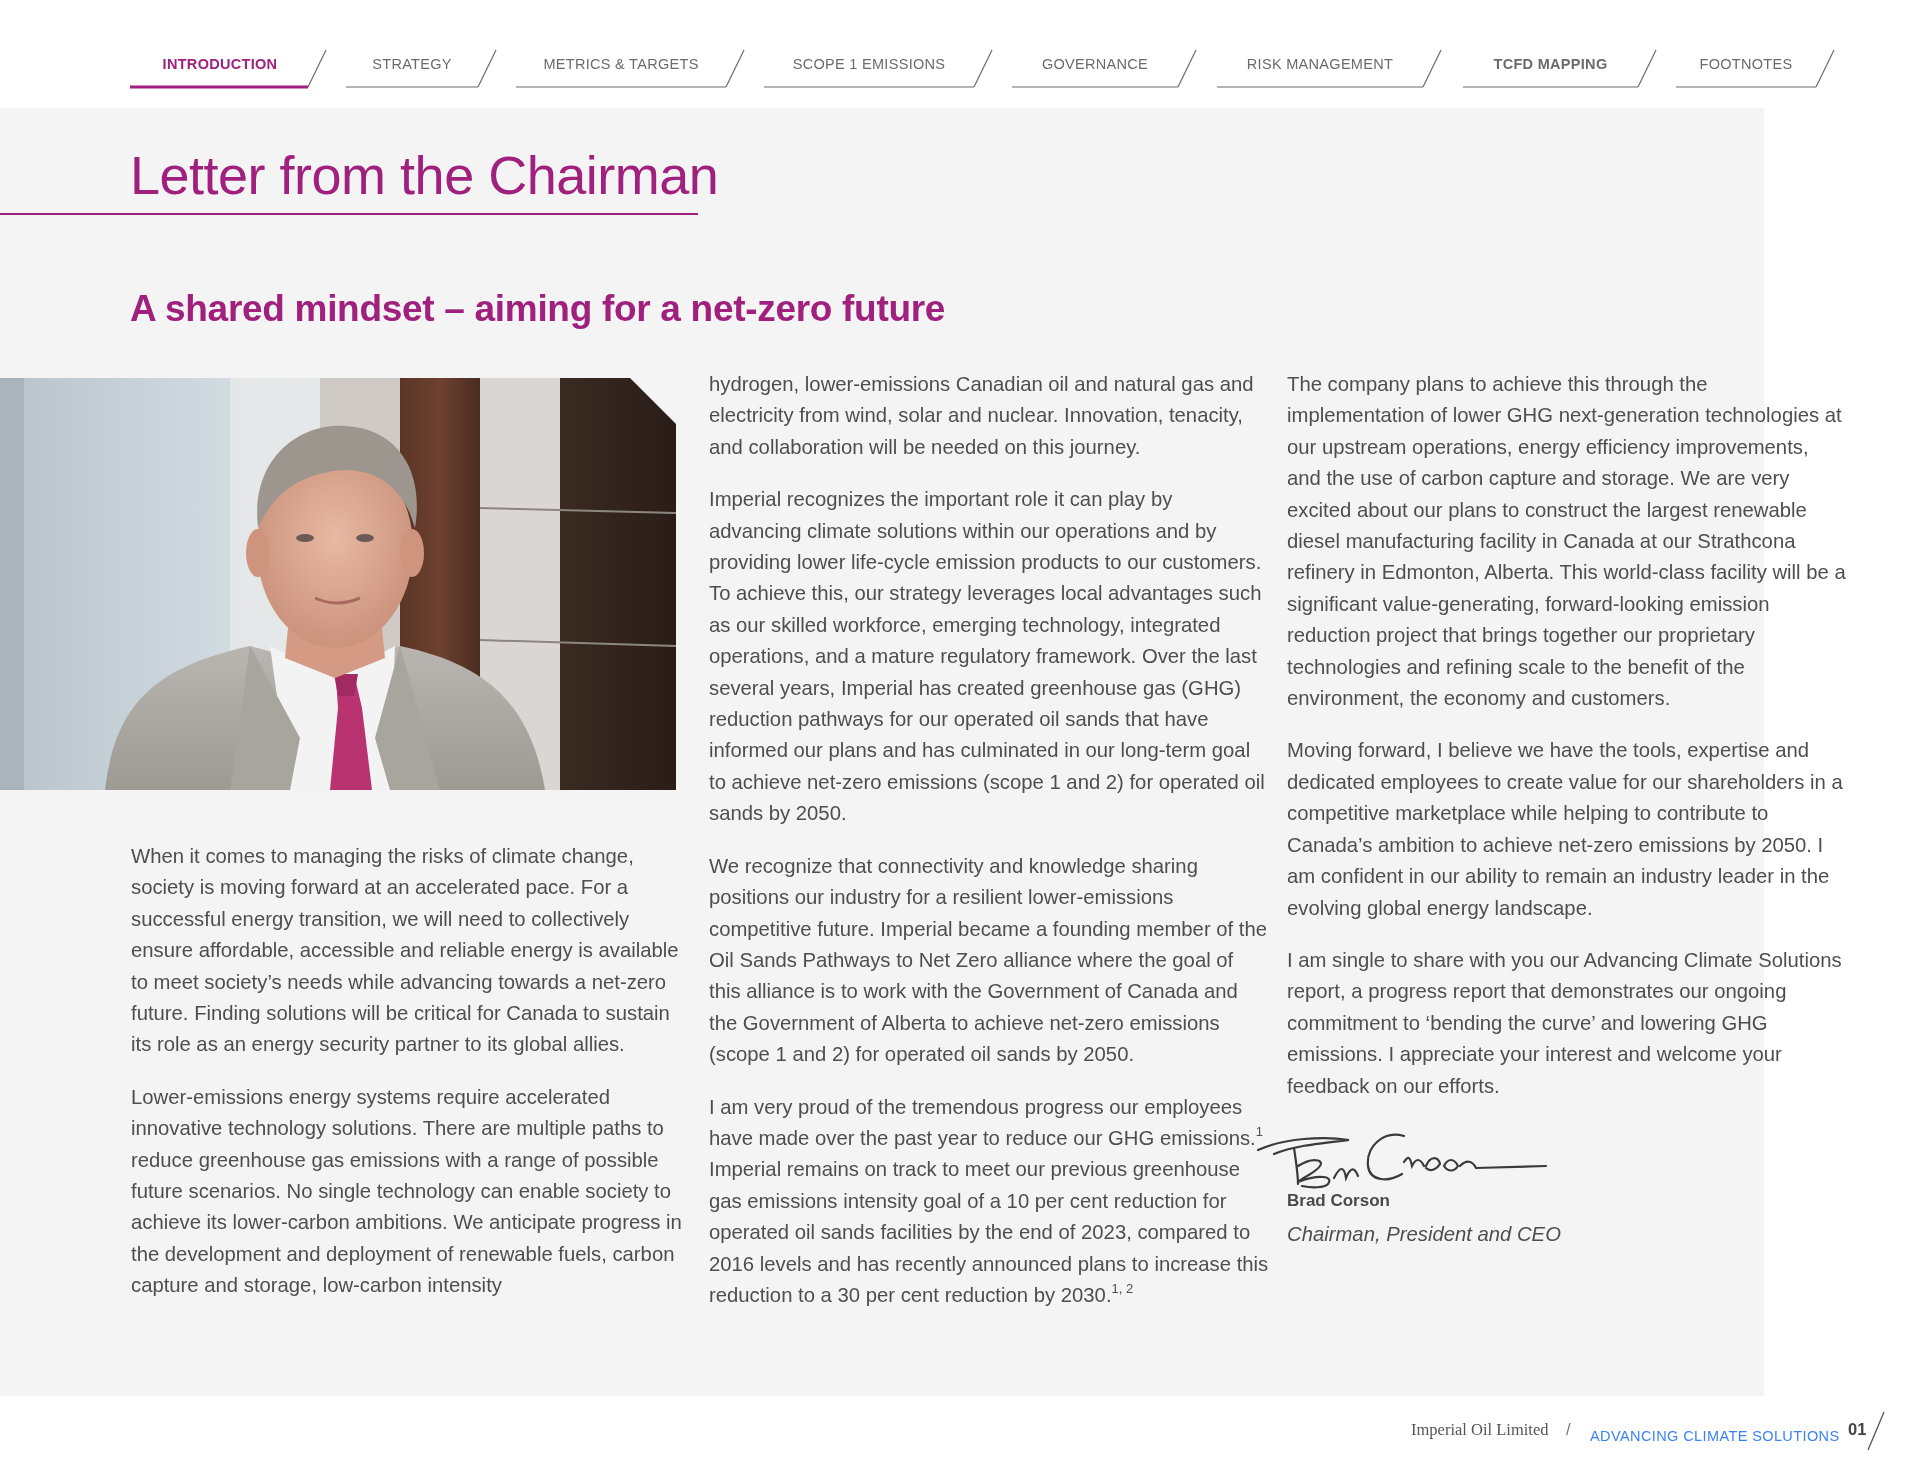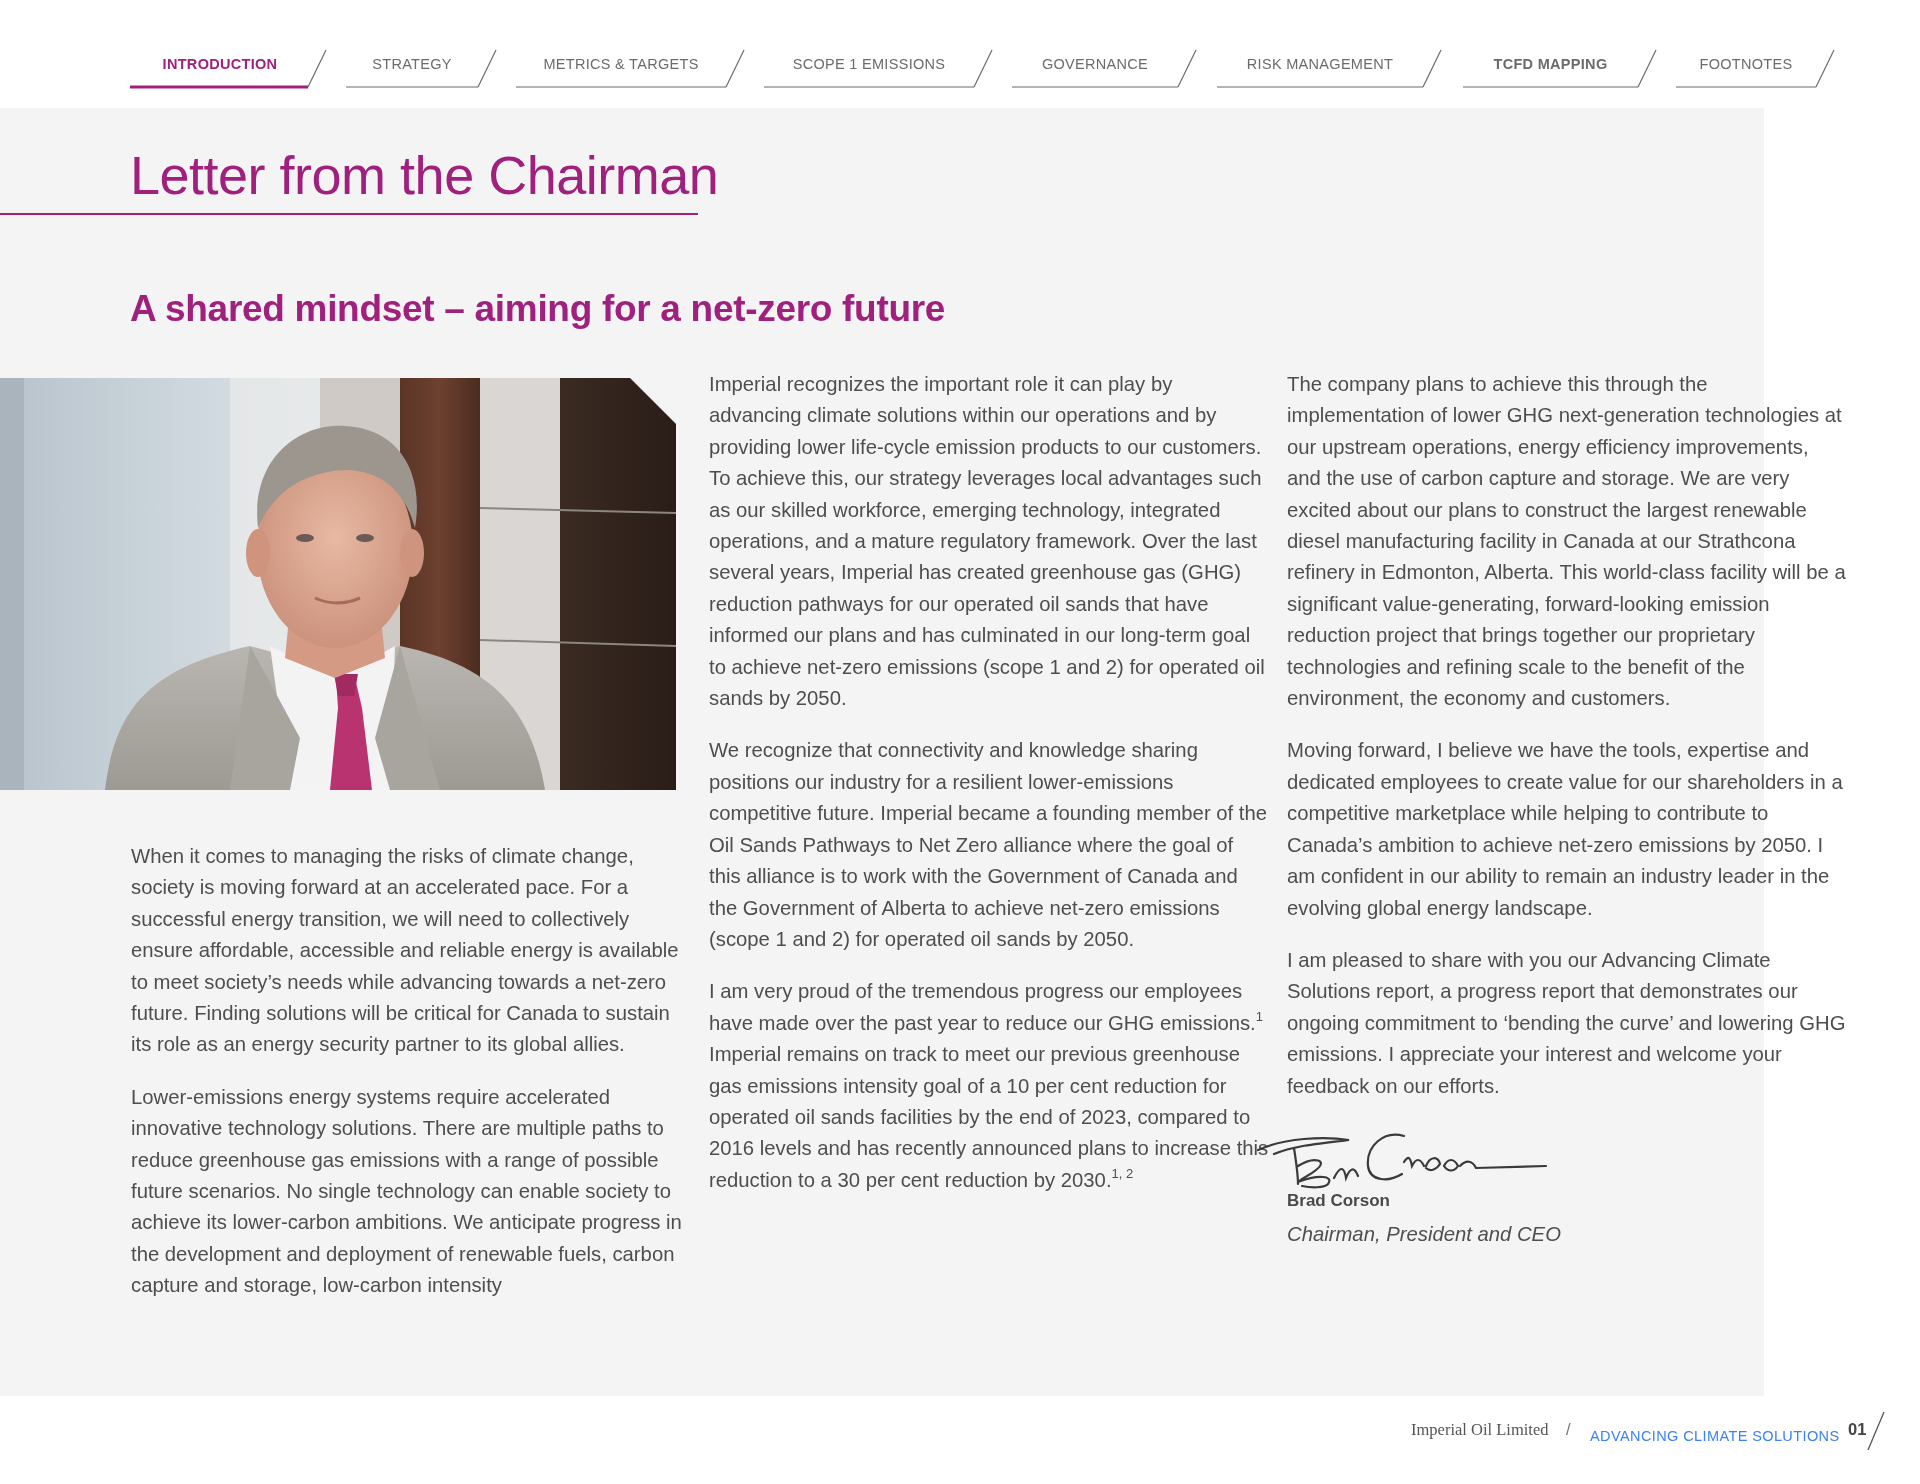--- a/index.html
+++ b/index.html
@@ -183,29 +183,30 @@
       <path d="M315 220 Q337 230 360 220" stroke="#a86a5d" stroke-width="3" fill="none"></path>
     </svg>
   </div>
 
   <div class="col col1">
     <p>When it comes to managing the risks of climate change, society is moving forward at an accelerated pace. For a successful energy transition, we will need to collectively ensure affordable, accessible and reliable energy is available to meet society’s needs while advancing towards a net-zero future. Finding solutions will be critical for Canada to sustain its role as an energy security partner to its global allies.</p>
     <p>Lower-emissions energy systems require accelerated innovative technology solutions. There are multiple paths to reduce greenhouse gas emissions with a range of possible future scenarios. No single technology can enable society to achieve its lower-carbon ambitions. We anticipate progress in the development and deployment of renewable fuels, carbon capture and storage, low-carbon intensity</p>
   </div>
 
   <div class="col col2">
+    <p>hydrogen, lower-emissions Canadian oil and natural gas and electricity from wind, solar and nuclear. Innovation, tenacity, and collaboration will be needed on this journey.</p>
     <p>Imperial recognizes the important role it can play by advancing climate solutions within our operations and by providing lower life-cycle emission products to our customers. To achieve this, our strategy leverages local advantages such as our skilled workforce, emerging technology, integrated operations, and a mature regulatory framework. Over the last several years, Imperial has created greenhouse gas (GHG) reduction pathways for our operated oil sands that have informed our plans and has culminated in our long-term goal to achieve net-zero emissions (scope 1 and 2) for operated oil sands by 2050.</p>
     <p>We recognize that connectivity and knowledge sharing positions our industry for a resilient lower-emissions competitive future. Imperial became a founding member of the Oil Sands Pathways to Net Zero alliance where the goal of this alliance is to work with the Government of Canada and the Government of Alberta to achieve net-zero emissions (scope 1 and 2) for operated oil sands by 2050.</p>
     <p><span>I am very proud of the tremendous progress our employees have made over the past year to reduce our GHG emissions.</span><sup>1</sup><span> Imperial remains on track to meet our previous greenhouse gas emissions intensity goal of a 10 per cent reduction for operated oil sands facilities by the end of 2023, compared to 2016 levels and has recently announced plans to increase this reduction to a 30 per cent reduction by 2030.</span><sup>1, 2</sup></p>
   </div>
 
   <div class="col col3">
     <p>The company plans to achieve this through the implementation of lower GHG next-generation technologies at our upstream operations, energy efficiency improvements, and the use of carbon capture and storage. We are very excited about our plans to construct the largest renewable diesel manufacturing facility in Canada at our Strathcona refinery in Edmonton, Alberta. This world-class facility will be a significant value-generating, forward-looking emission reduction project that brings together our proprietary technologies and refining scale to the benefit of the environment, the economy and customers.</p>
     <p>Moving forward, I believe we have the tools, expertise and dedicated employees to create value for our shareholders in a competitive marketplace while helping to contribute to Canada’s ambition to achieve net-zero emissions by 2050. I am confident in our ability to remain an industry leader in the evolving global energy landscape.</p>
-    <p>I am pleased to share with you our Advancing Climate Solutions report, a progress report that demonstrates our ongoing commitment to ‘bending the curve’ and lowering GHG emissions. I appreciate your interest and welcome your feedback on our efforts.</p>
+    <p>I am single to share with you our Advancing Climate Solutions report, a progress report that demonstrates our ongoing commitment to ‘bending the curve’ and lowering GHG emissions. I appreciate your interest and welcome your feedback on our efforts.</p>
   </div>
 
   <svg class="signature" viewBox="0 0 300 70">
     <path d="M4 24 C30 12 70 10 95 14 C60 18 40 20 20 28 M40 22 C42 35 44 48 44 58 M44 40 C60 30 75 34 62 44 C55 50 48 52 44 56 C65 48 80 50 74 58 C70 62 58 62 48 60" fill="none" stroke="#3a3a3a" stroke-width="2.2" stroke-linecap="round"></path>
     <path d="M80 52 C86 40 90 40 92 52 C96 42 100 40 104 50" fill="none" stroke="#3a3a3a" stroke-width="2.2" stroke-linecap="round"></path>
     <path d="M150 10 C130 4 112 20 114 40 C116 56 135 56 148 48 M150 36 C154 30 156 30 158 40 C162 32 166 32 170 40 M172 40 C176 30 184 30 186 38 C182 44 176 46 172 42 M190 40 C194 32 200 32 204 40 C200 46 194 46 190 40 M206 40 C212 34 218 34 222 42 L292 40" fill="none" stroke="#3a3a3a" stroke-width="2.2" stroke-linecap="round"></path>
   </svg>
   <div class="signer-name">Brad Corson</div>
   <div class="signer-title">Chairman, President and CEO</div>
 </main>

